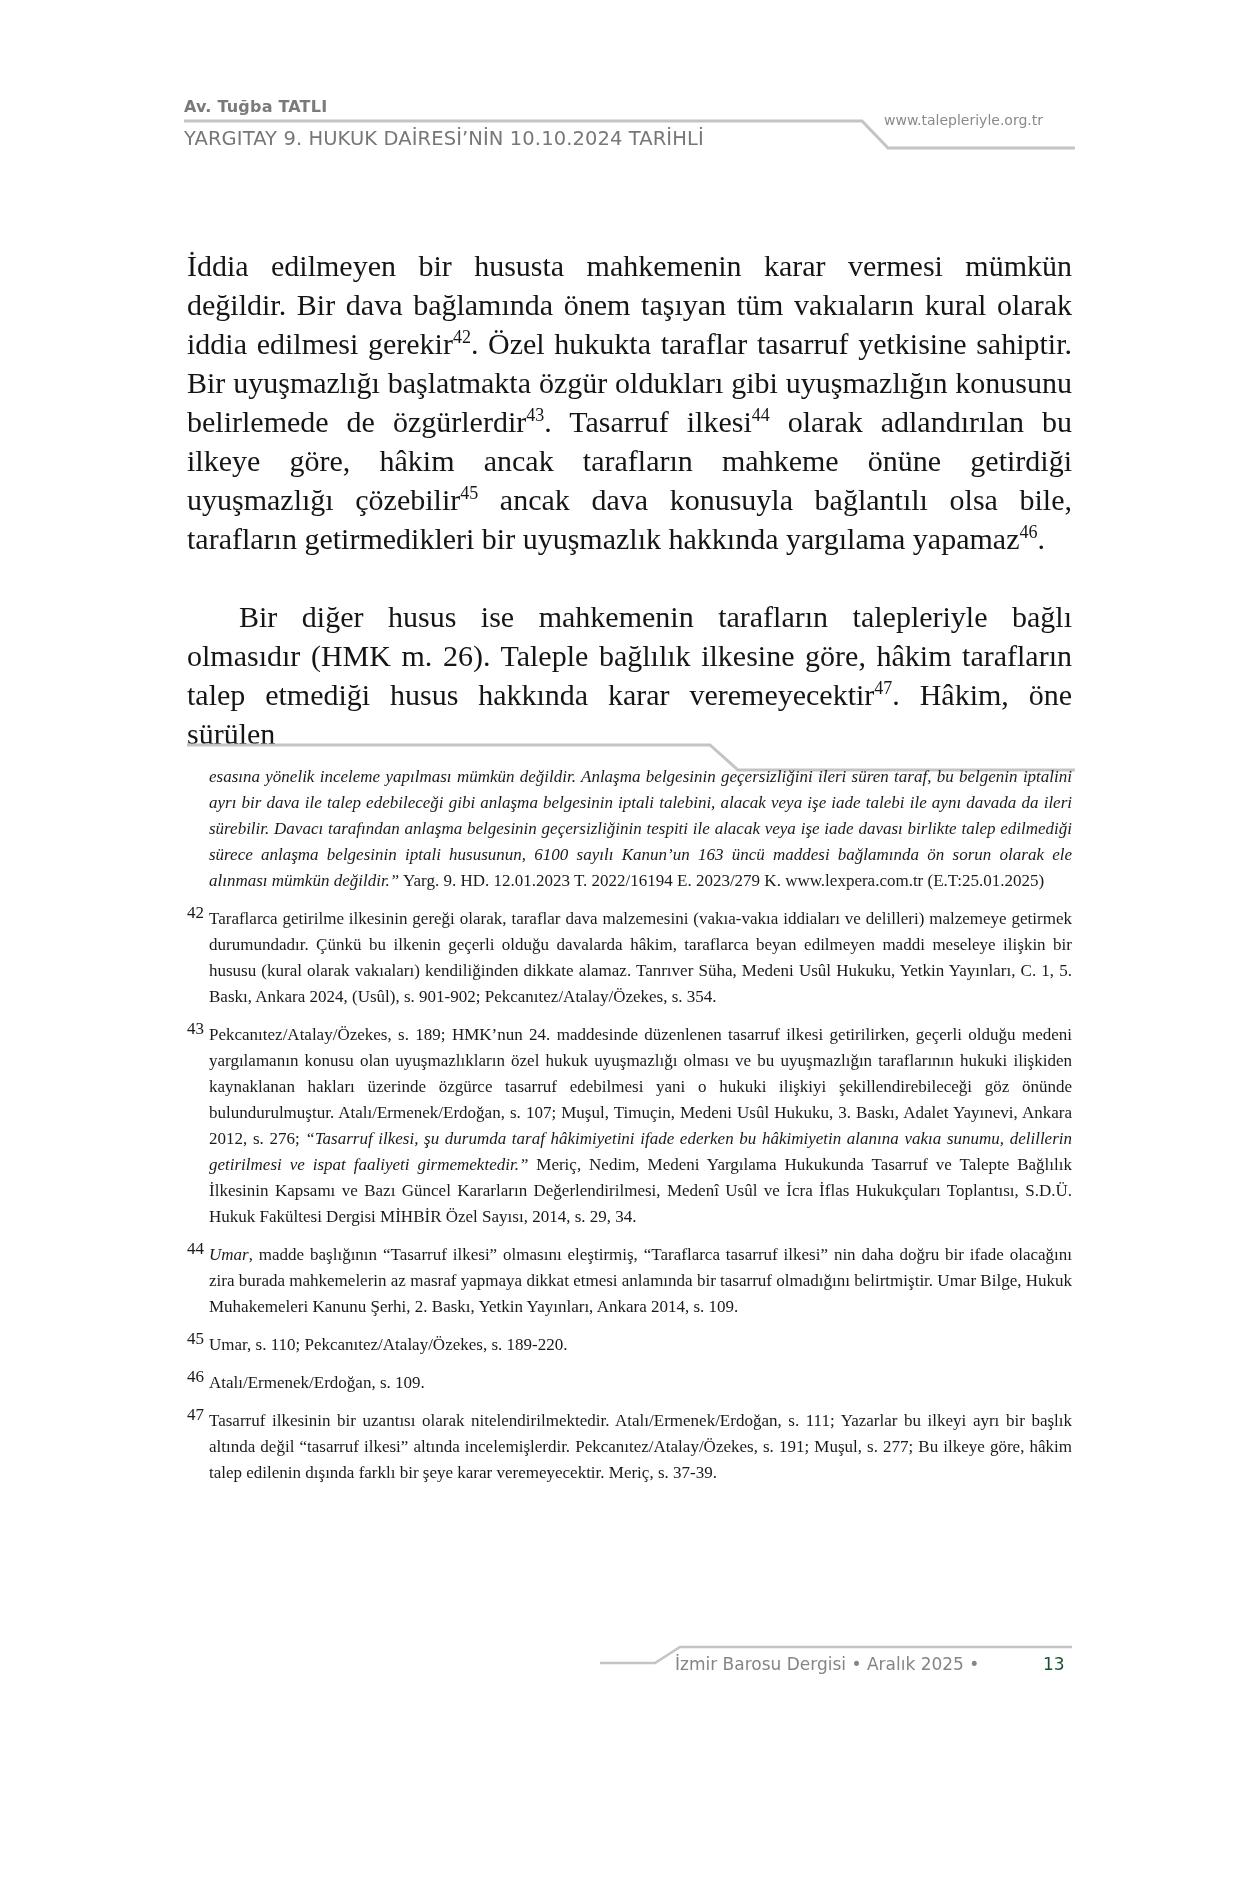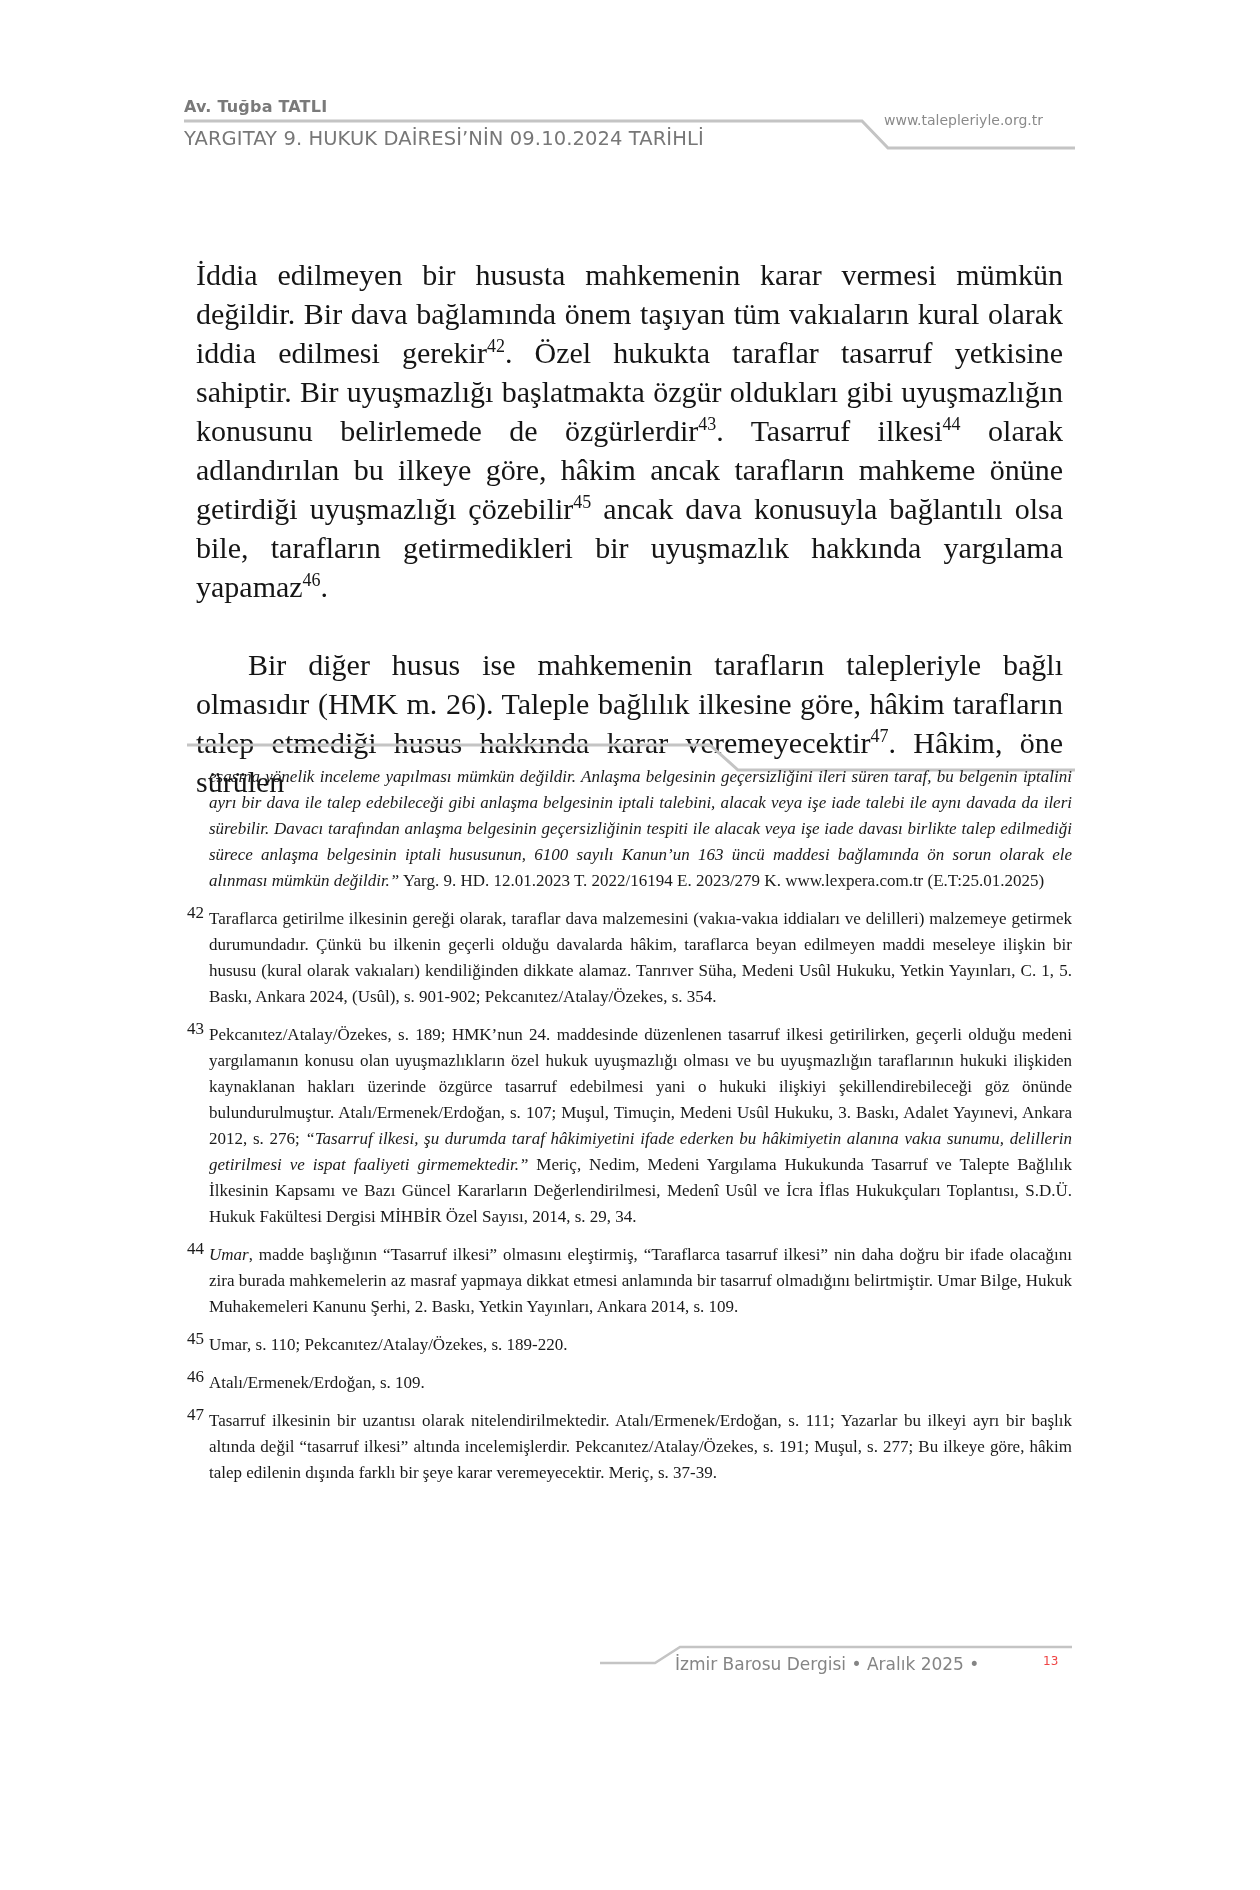--- a/index.html
+++ b/index.html
@@ -6,44 +6,44 @@
   body { width: 1260px; height: 1890px; position: relative; overflow: hidden; color: #1c1c1c; }
   .sans { font-family: "DejaVu Sans", sans-serif; }
   .serif { font-family: "Liberation Serif", serif; }
 
   #author { position: absolute; left: 184px; top: 97px; font-size: 16px; font-weight: bold; color: #7a7a7a; letter-spacing: 0.2px; }
   #site-url { position: absolute; left: 884px; top: 112px; font-size: 14px; color: #8a8a8a; }
   #article-title { position: absolute; left: 184px; top: 127px; width: 820px; font-size: 19.5px; line-height: 23px; color: #777; letter-spacing: 0.1px; }
   .rule { position: absolute; left: 0; top: 0; }
 
   #body-text { position: absolute; left: 187px; top: 246px; width: 885px; font-size: 30px; line-height: 39px; text-align: justify; color: #151515; }
-  #body-text p { margin: 9px; }
+  #body-text p { margin: 0; }
   #para-2 { margin-top: 39px !important; text-indent: 52px; }
   sup { font-size: 60%; line-height: 0; vertical-align: super; }
 
   #footnotes { position: absolute; left: 187px; top: 764px; width: 885px; font-size: 17px; line-height: 26px; text-align: justify; color: #1a1a1a; }
   .fn-cont { margin: 0 0 12px 22px; font-style: italic; }
   .fn-cont .plain { font-style: normal; }
   .fn { position: relative; padding-left: 22px; margin: 0 0 12px 0; }
   .fn-num { position: absolute; left: 0; top: -6px; font-size: 17px; }
   .it { font-style: italic; }
 
   #footer-text { position: absolute; left: 675px; top: 1654px; font-size: 17px; color: #858585; }
-  #page-number { position: absolute; left: 1043px; top: 1654px; font-size: 12px; color: #ef4444; }
+  #page-number { position: absolute; left: 1043px; top: 1654px; font-size: 17px; color: #14532d; }
 </style>
 </head>
 <body>
 
 <div id="author" class="sans">Av. Tuğba TATLI</div>
 <div id="site-url" class="sans">www.talepleriyle.org.tr</div>
 <svg class="rule" width="1260" height="160">
   <polyline points="184,121 862,121 888,148 1075,148" fill="none" stroke="#c4c4c4" stroke-width="3"></polyline>
 </svg>
 <div id="article-title" class="sans">
-  <div>YARGITAY 9. HUKUK DAİRESİ’NİN 09.10.2024 TARİHLİ</div>
+  <div>YARGITAY 9. HUKUK DAİRESİ’NİN 10.10.2024 TARİHLİ</div>
 </div>
 
 <div id="body-text" class="serif">
   <p id="para-1"><span>İddia edilmeyen bir hususta mahkemenin karar vermesi mümkün değildir.  Bir dava bağlamında önem taşıyan tüm vakıaların kural olarak iddia edilmesi gerekir</span><sup>42</sup><span>. Özel hukukta taraflar tasarruf yetkisine sahiptir. Bir uyuşmazlığı başlatmakta özgür oldukları gibi uyuşmazlığın konusunu belirlemede de özgürlerdir</span><sup>43</sup><span>. Tasarruf ilkesi</span><sup>44</sup><span> olarak adlandırılan bu ilkeye göre, hâkim ancak tarafların mahkeme önüne getirdiği uyuşmazlığı çözebilir</span><sup>45</sup><span> ancak dava konusuyla bağlantılı olsa bile, tarafların getirmedikleri bir uyuşmazlık hakkında yargılama yapamaz</span><sup>46</sup><span>.</span></p>
   <p id="para-2"><span>Bir diğer husus ise mahkemenin tarafların talepleriyle bağlı olmasıdır (HMK m. 26). Taleple bağlılık ilkesine göre, hâkim tarafların talep etmediği husus hakkında karar veremeyecektir</span><sup>47</sup><span>. Hâkim, öne sürülen</span></p>
 </div>
 
 <svg class="rule" width="1260" height="800" style="top:0;">
   <polyline points="187,745 710,745 738,770 1075,770" fill="none" stroke="#c4c4c4" stroke-width="3"></polyline>
 </svg>

